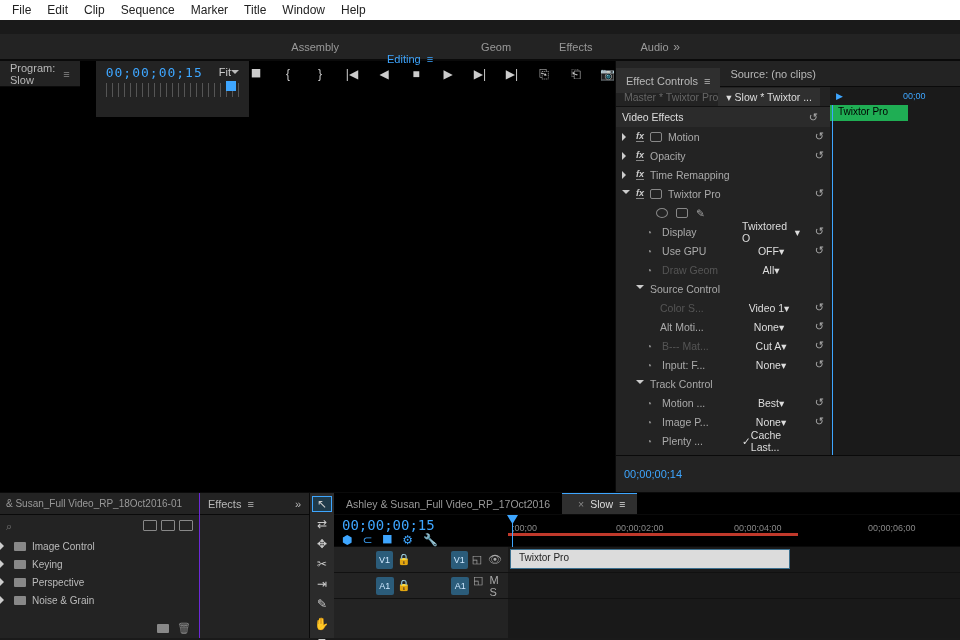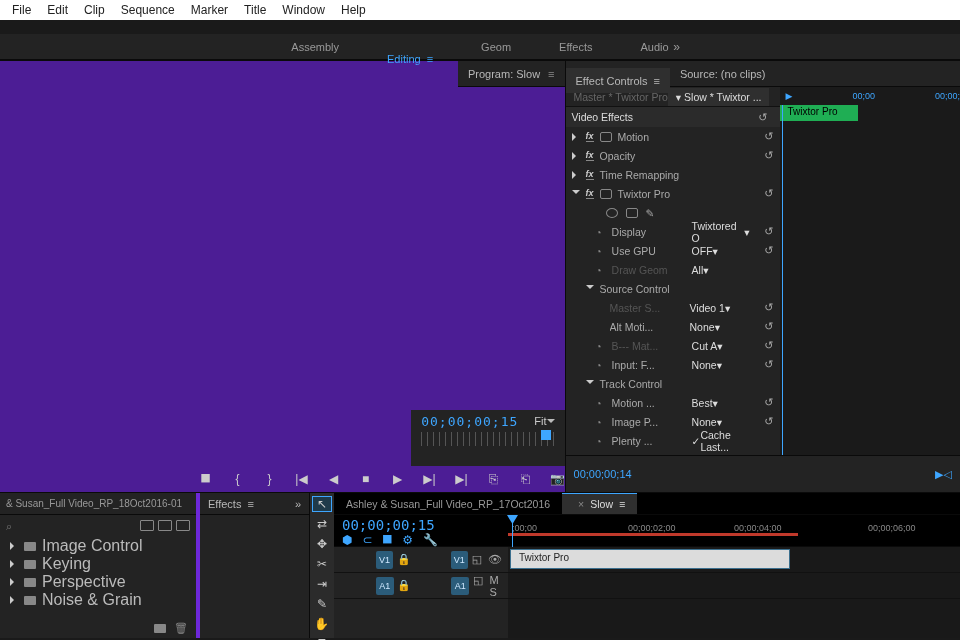--- a/index.html
+++ b/index.html
@@ -7,21 +7,21 @@
 .menubar { background:#fff; color:#222; height:20px; display:flex; align-items:center; padding:0 4px; font-size:12px; }
 .menubar span { padding:0 8px; height:100%; display:flex; align-items:center; }
 .topbar { height:14px; background:#1a1a1a; }
 .workspace-bar { height:26px; background:#232323; display:flex; align-items:center; justify-content:center; gap:48px; border-bottom:1px solid #0a0a0a; position:relative; }
 .workspace-bar span { color:#999; }
 .workspace-bar .active { color:#3ea6ff;margin-top:24px; }
 .workspace-bar .active::after { content:"≡"; margin-left:6px; }
 .ws-more { position:absolute; right:280px; color:#888; font-size:12px; }
 
 .upper { display:flex; height:432px; border-top:1px solid #0a0a0a;}
-.program-panel { width:626px; background:#4c1d95; display:flex; flex-direction:column; border-right:1px solid #0a0a0a;align-items:flex-end; }
+.program-panel { width:626px; background:#000000; display:flex; flex-direction:row; border-right:1px solid #0a0a0a; }
 .panel-tabbar { height:26px; background:#232323; display:flex; align-items:center; padding:0 10px; gap:8px; border-bottom:1px solid #0a0a0a; font-size:11px; }
 .panel-tabbar .menu-glyph { color:#888; }
 .viewer { flex:1; background:#000; margin:6px 8px; position:relative; overflow:hidden; }
 .sky { position:absolute; inset:0; background:linear-gradient(#1f6db5 0%,#2a7ec9 20%,#6fb2e4 45%,#bcd8ea 100%); }
 .cloud { position:absolute; background:#fff; border-radius:50%; filter:blur(2px); opacity:.92; }
 .hill { position:absolute; bottom:0; left:0; right:0; height:42%; background:linear-gradient(#3c6f2a, #234816); border-radius:50% 50% 0 0 / 18% 18% 0 0; }
 .rock { position:absolute; left:35%; bottom:28%; width:30%; height:45%; background:linear-gradient(#5e5036,#3a3220); clip-path:polygon(45% 0,75% 18%,100% 80%,90% 100%,10% 100%,0 78%,15% 20%); }
 .temple { position:absolute; left:42%; bottom:68%; width:15%; height:10%; background:radial-gradient(circle at 50% 20%,#f5c63c,#b07f10); border-radius:30% 30% 10% 10%; }
 .playbar { height:56px; background:#232323; display:flex; flex-direction:column; }
 .tc-row { display:flex; align-items:center; height:22px; padding:0 10px; gap:16px; }
@@ -47,33 +47,33 @@
 .ec-green { position:absolute; left:0; top:18px; height:16px; background:#1fae54; color:#000; font-size:10px; padding:1px 8px; width:78px; white-space:nowrap; overflow:hidden; }
 .ec-play-line { position:absolute; left:2px; top:18px; bottom:0; width:1px; background:#3ea6ff; }
 .ec-section { height:20px; background:#2b2b2b; display:flex; align-items:center; padding:0 6px; gap:6px; color:#ddd; }
 .ec-row { height:19px; display:flex; align-items:center; padding-left:6px; gap:6px; color:#aaa; }
 .ec-row.dis { color:#555; }
 .twirl { border:4px solid transparent; border-left-color:#ccc; display:inline-block; }
 .twirl.open { transform:rotate(90deg); }
 .fx-badge { font-style:italic; font-weight:bold; font-size:9px; color:#ccc; border-bottom:1px solid #888; }
 .box-ico { width:12px; height:10px; border:1px solid #888; border-radius:2px; }
 .prop-label { flex:0 0 74px; overflow:hidden; text-overflow:ellipsis; white-space:nowrap; }
-.prop-val { flex:0 0 58px; color:#ddd; display:flex; align-items:center; justify-content:flex-start; }
+.prop-val { flex:0 0 58px; color:#ddd; display:flex; align-items:center; justify-content:center; }
 .reset { margin-left:auto; margin-right:6px; color:#aaa; }
 .reset::before{ content:"↺"; font-size:11px;}
 .stopwatch::before { content:"◔"; font-size:10px; color:#888; margin-right:4px;}
 .ec-tc-bottom { height:20px; color:#3ea6ff; font-family:monospace; padding:18px 8px; border-top:1px solid #0a0a0a; display:flex; align-items:center; justify-content:space-between; }
 
 .lower { display:flex; height:146px; border-top:1px solid #0a0a0a; }
-.proj-panel { width:200px; background:#232323; display:flex; flex-direction:column; border-right:4px solid #6d28d9; }
+.proj-panel { width:200px; background:#232323; display:flex; flex-direction:column; border-right:1px solid #6d28d9; }
 .proj-tab { height:22px; display:flex; align-items:center; font-size:10px; padding:0 6px; color:#999; border-bottom:1px solid #0a0a0a; }
 .search { display:flex; align-items:center; height:22px; padding:0 6px; justify-content:space-between;}
 .search input { background:transparent; border:none; color:#ccc; width:90px; font-size:11px; outline:none;}
 .icon-box { width:14px; height:11px; border:1px solid #888; display:inline-block; border-radius:1px; margin-left:4px;}
-.folder-row { height:18px; display:flex; align-items:center; gap:6px; padding-left:10px; color:#bbb; font-size:16px; }
+.folder-row { height:18px; display:flex; align-items:center; gap:6px; color:#bbb; font-size:10px; }
 .folder-ico { width:12px; height:9px; background:#888; border-radius:1px; }
 .fx-panel { width:110px; background:#232323; border-right:1px solid #0a0a0a; }
 .fx-tab { height:22px; display:flex; align-items:center; padding:0 8px; gap:6px; border-bottom:1px solid #0a0a0a; }
 .tool-col { width:24px; background:#2b2b2b; display:flex; flex-direction:column; align-items:center; padding-top:4px; gap:6px; }
 .tool { width:18px; height:18px; display:flex; align-items:center; justify-content:center; color:#ccc; font-size:12px;}
 .tool.active { outline:1px solid #3ea6ff; background:#1f3a4a; }
 .timeline { flex:1; background:#000000; display:flex; flex-direction:column; overflow:hidden; }
 .tl-tabs { height:22px; display:flex; border-bottom:1px solid #0a0a0a; font-size:10.5px; }
 .tl-tab { padding:0 12px; display:flex; align-items:center; gap:6px; color:#999;}
 .tl-tab.active { background:#2f2f2f; color:#ddd; border-top:1px solid #3ea6ff; }
@@ -229,21 +229,21 @@
         <div class="ec-row dis" style="padding-left:30px">
             <span class="stopwatch"></span>
             <span class="prop-label">Draw Geom</span>
             <span class="prop-val"><span>All</span>▾</span>
           </div>
         <div class="ec-row" style="padding-left:20px">
             <span class="twirl open"></span>
             <span>Source Control</span>
           </div>
         <div class="ec-row dis" style="padding-left:44px">
-            <span class="prop-label">Master S...</span>
+            <span class="prop-label">Color S...</span>
             <span class="prop-val"><span>Video 1</span>▾</span>
             <span class="reset"></span>
           </div>
         <div class="ec-row" style="padding-left:44px">
             <span class="prop-label">Alt Moti...</span>
             <span class="prop-val"><span>None</span>▾</span>
             <span class="reset"></span>
           </div>
         <div class="ec-row dis" style="padding-left:30px">
             <span class="stopwatch"></span>
@@ -361,21 +361,21 @@
         <span class="tl-head-icons">
           <span>⬢</span>
           <span>⊂</span>
           <span>⯀</span>
           <span>⚙</span>
           <span style="color:#aaa">🔧</span>
         </span>
       </div>
       <div class="tl-ruler">
         <span class="tick" style="left:4px">;00;00</span>
-        <span class="tick" style="left:120px">00;00;02;00</span>
+        <span class="tick" style="left:108px">00;00;02;00</span>
         <span class="tick" style="left:226px">00;00;04;00</span>
         <span class="tick" style="left:360px">00;00;06;00</span>
 
         <div class="workbar"></div>
         <div class="playhead"></div>
       </div>
     </div>
     <div class="tl-body">
       <div class="track-headers">
         <div class="track-row">

